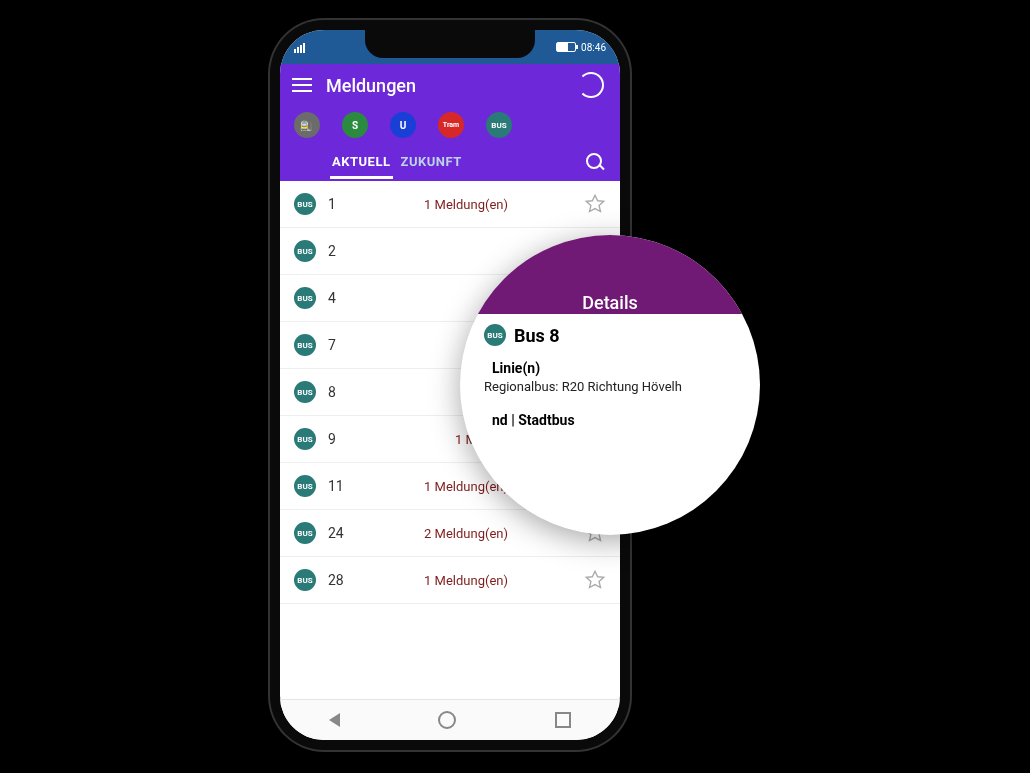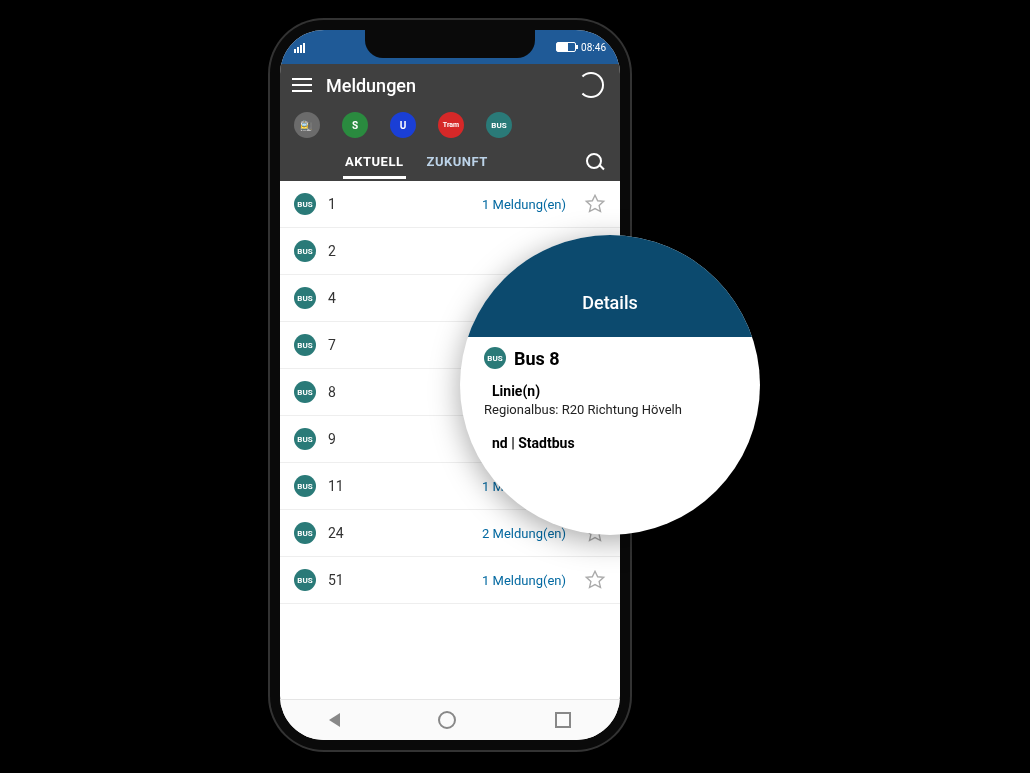--- a/index.html
+++ b/index.html
@@ -5,56 +5,56 @@
   html,body{margin:0;padding:0;background:#000;font-family:-apple-system,Roboto,Arial,sans-serif;width:1030px;height:773px;overflow:hidden;}
   .stage{position:relative;width:900px;height:773px;}
   .phone{position:absolute;left:50%;top:20px;transform:translateX(-50%);width:360px;height:730px;background:#0a0a0a;border-radius:54px;padding:10px;box-sizing:border-box;box-shadow:0 0 0 2px #333,0 8px 40px rgba(0,0,0,.6);}
   .phone-inner{position:relative;width:100%;height:100%;background:#fff;border-radius:44px;overflow:hidden;}
   .notch{position:absolute;top:0;left:50%;transform:translateX(-50%);width:170px;height:28px;background:#0a0a0a;border-bottom-left-radius:18px;border-bottom-right-radius:18px;z-index:50;}
   .statusbar{position:relative;height:34px;background:#1f5a97;color:#fff;font-size:10px;display:flex;align-items:center;justify-content:space-between;padding:0 14px 0 14px;}
   .statusbar .right{display:flex;align-items:center;gap:5px;}
   .battery{width:18px;height:8px;border:1px solid #fff;border-radius:2px;position:relative;}
   .battery::after{content:"";position:absolute;right:-3px;top:2px;width:2px;height:4px;background:#fff;}
   .battery i{display:block;width:60%;height:100%;background:#fff;}
-  .header{background:#404040;color:#fff;}
+  .header{background:#6d28d9;color:#fff;}
   .header-top{display:flex;align-items:center;padding:8px 12px 10px 12px;gap:14px;}
   .hamburger{display:flex;flex-direction:column;gap:4px;cursor:pointer;}
   .hamburger span{display:block;width:20px;height:2px;background:#fff;}
   .title{font-size:18px;font-weight:500;flex:1;}
   .refresh{width:22px;height:22px;border:2px solid #fff;border-left-color:transparent;border-radius:50%;position:relative;margin-right:4px;}
   .filters{display:flex;align-items:center;gap:22px;padding:4px 14px 10px 14px;}
   .chip{width:26px;height:26px;border-radius:50%;display:flex;align-items:center;justify-content:center;font-size:10px;font-weight:700;color:#fff;}
   .chip.train{background:#6b6b6b;}
   .chip.s{background:#2a8b3f;}
   .chip.u{background:#1a3fd6;}
   .chip.tram{background:#d62828;font-size:7px;}
   .chip.bus{background:#2a7a78;font-size:8px;}
-  .tabs{display:flex;align-items:center;padding:0 14px 6px 14px;gap:19px;}
+  .tabs{display:flex;align-items:center;padding:0 14px 6px 14px;gap:6px;}
   .tabs-spacer{flex:1;}
   .tab{font-size:13px;font-weight:700;letter-spacing:.5px;color:#bcd3e8;padding:6px 2px;position:relative;}
   .tab.active{color:#fff;}
   .tab.active::after{content:"";position:absolute;left:0;right:0;bottom:-4px;height:3px;background:#fff;}
   .search-ic{width:18px;height:18px;position:relative;margin-right:2px;}
   .search-ic::before{content:"";position:absolute;width:12px;height:12px;border:2px solid #fff;border-radius:50%;}
   .search-ic::after{content:"";position:absolute;width:7px;height:2px;background:#fff;transform:rotate(45deg);left:12px;top:13px;}
   .list{background:#fff;}
   .row{display:flex;align-items:center;padding:12px 14px;border-bottom:1px solid #eee;gap:12px;}
   .row .badge{width:22px;height:22px;border-radius:50%;background:#2a7a78;color:#fff;font-size:8px;font-weight:700;display:flex;align-items:center;justify-content:center;}
   .row .num{font-size:14px;color:#333;width:26px;}
-  .row .msg{flex:1;text-align:right;font-size:13px;color:#0369a1;padding-right:6px;}
+  .row .msg{flex:1;text-align:center;font-size:13px;color:#7f1d1d;padding-right:6px;}
   .row .star{width:22px;height:22px;color:#bbb;}
   .star svg{width:22px;height:22px;stroke:#aaa;fill:none;stroke-width:1.5;}
   .navbar{position:absolute;bottom:0;left:0;right:0;height:40px;background:#fafafa;display:flex;align-items:center;justify-content:space-around;border-top:1px solid #e5e5e5;}
   .navbtn{color:#888;}
   .tri{width:0;height:0;border-top:7px solid transparent;border-bottom:7px solid transparent;border-right:11px solid #888;}
   .circ{width:14px;height:14px;border:2px solid #888;border-radius:50%;}
   .sq{width:12px;height:12px;border:2px solid #888;}
   
   .bubble{position:absolute;left:460px;top:235px;width:300px;height:300px;border-radius:50%;background:#fff;box-shadow:0 6px 30px rgba(0,0,0,.35);overflow:hidden;z-index:60;}
-  .bubble-head{background:#0c4a6e;color:#fff;height:78px;display:flex;align-items:flex-end;justify-content:center;padding-bottom:24px;font-size:18px;font-weight:500;}
+  .bubble-head{background:#701a75;color:#fff;height:78px;display:flex;align-items:flex-end;justify-content:center;padding-bottom:1px;font-size:18px;font-weight:500;}
   .bubble-body{padding:10px 24px;}
   .bubble-title{display:flex;align-items:center;gap:8px;font-size:18px;font-weight:700;margin-bottom:14px;}
   .bubble-title .badge{width:22px;height:22px;border-radius:50%;background:#2a7a78;color:#fff;font-size:8px;font-weight:700;display:flex;align-items:center;justify-content:center;}
   .bubble-body h4{margin:8px 0 2px 8px;font-size:14px;font-weight:700;}
   .bubble-body p{margin:0;font-size:13px;color:#222;line-height:1.35;}
   .sig{display:inline-block;margin-right:2px;}
   .sig span{display:inline-block;width:2px;background:#fff;margin-right:1px;vertical-align:bottom;}
 </style>
 </head>
 <body>
@@ -162,21 +162,21 @@
           <div class="row">
             <div class="badge">BUS</div>
             <div class="num">24</div>
             <div class="msg">2 Meldung(en)</div>
             <div class="star"><svg viewBox="0 0 24 24">
                 <path d="M12 2.5l2.9 6 6.6.6-5 4.6 1.5 6.5L12 17l-6 3.2 1.5-6.5-5-4.6 6.6-.6z"></path>
               </svg></div>
           </div>
           <div class="row">
             <div class="badge">BUS</div>
-            <div class="num">51</div>
+            <div class="num">28</div>
             <div class="msg">1 Meldung(en)</div>
             <div class="star"><svg viewBox="0 0 24 24">
                 <path d="M12 2.5l2.9 6 6.6.6-5 4.6 1.5 6.5L12 17l-6 3.2 1.5-6.5-5-4.6 6.6-.6z"></path>
               </svg></div>
           </div>
         </div>
 
       <div class="navbar">
         <div class="navbtn">
             <div class="tri"></div>

